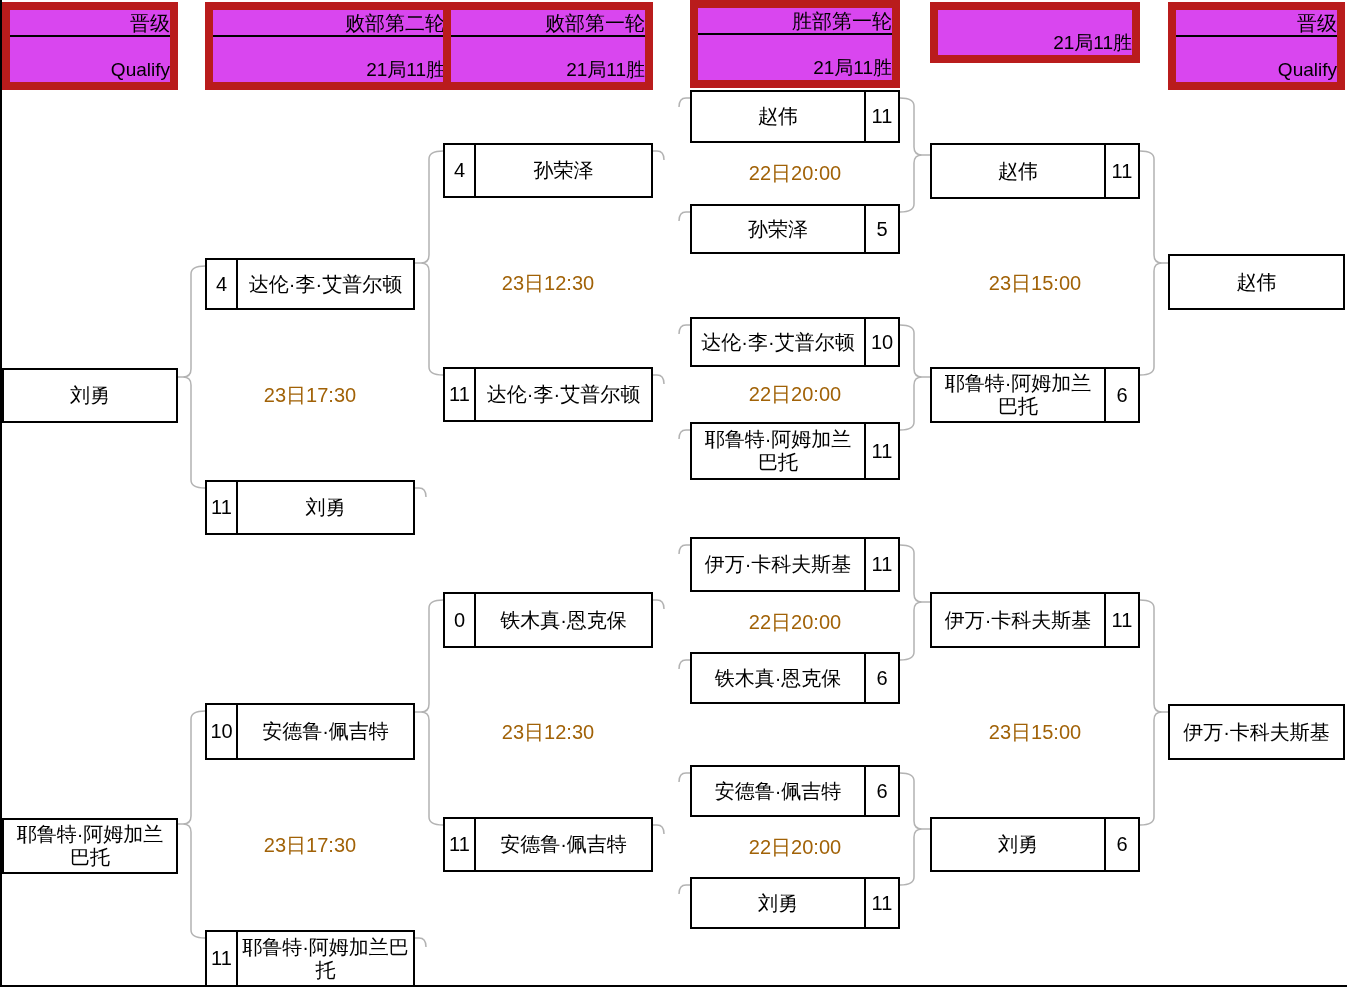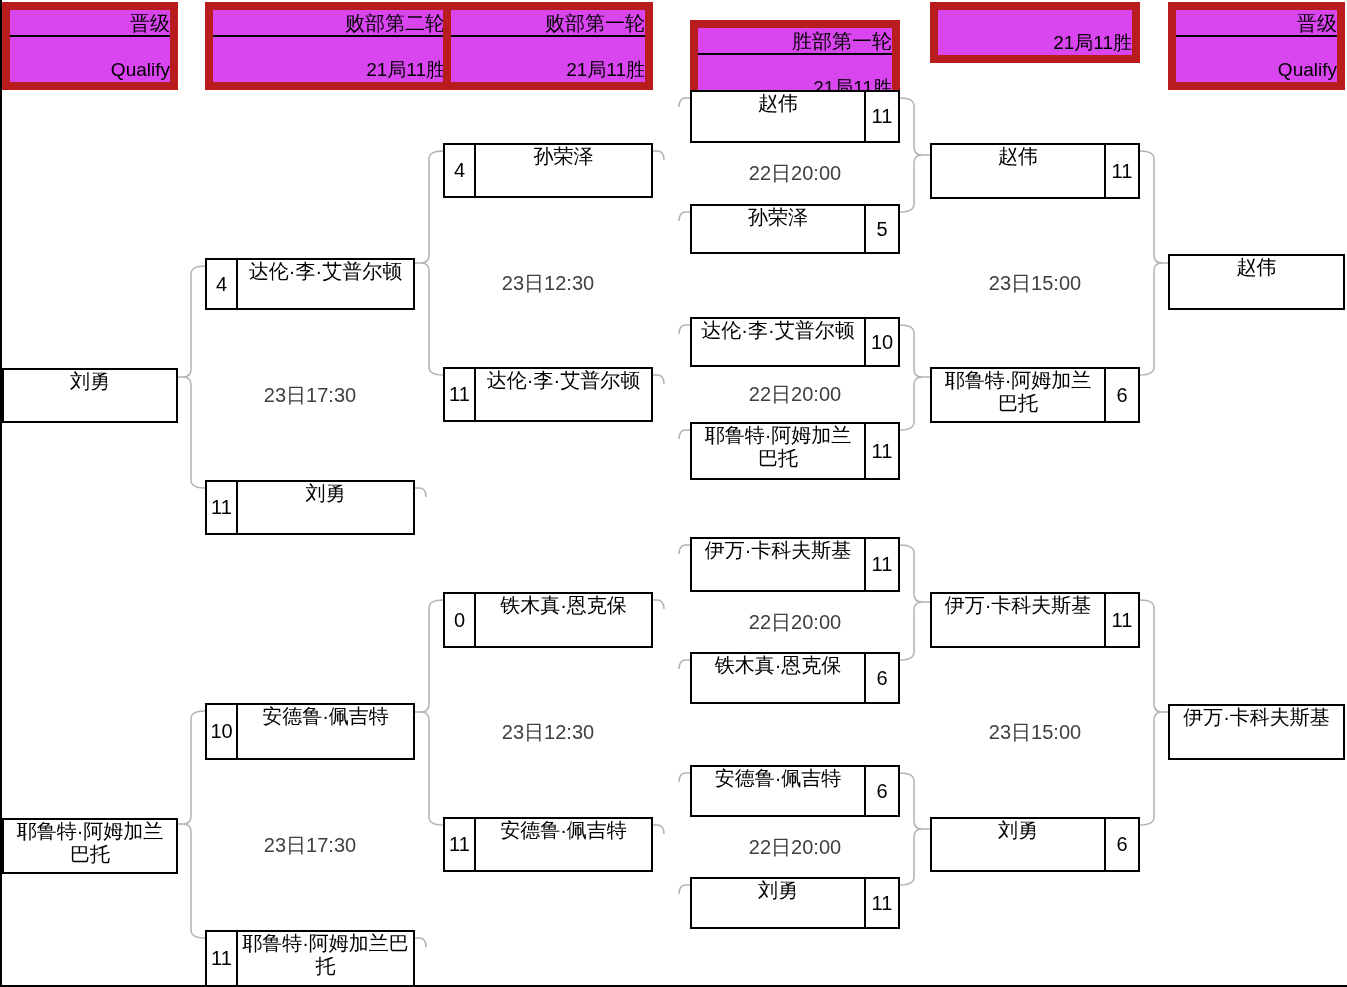--- a/index.html
+++ b/index.html
@@ -10,28 +10,28 @@
   }
   #bracket { position:absolute; left:0; top:0; width:1347px; height:987px; }
 
   svg.connectors { position:absolute; left:0; top:0; pointer-events:none; }
 
   .hdr { position:absolute; border:8px solid #b91c1c; background:#d946ef; text-align:right; }
   .hdr .t { height:27px; line-height:27px; font-size:20px; border-bottom:2px solid #000; }
   .hdr .s { height:25px; line-height:25px; font-size:19px;margin-top:20px; }
 
   .slot { position:absolute; border:2px solid #000; background:#fff;
-          display:flex; font-size:20px; }
+          display:flex; align-items:center; font-size:20px; }
   .slot .nm { flex:1; text-align:center; line-height:23px; padding:0 3px; }
   .slot .sc { align-self:stretch; display:flex; align-items:center; justify-content:center; }
   .slot.sr .sc { width:34px; border-left:2px solid #000; }
   .slot.sl .sc { width:31px; border-right:2px solid #000; }
 
   .time { position:absolute; height:26px; line-height:26px; font-size:20px;
-          text-align:center; color:#404040; }
+          text-align:center; color:#a16207; }
 
   .edge-l { position:absolute; left:0; top:0; width:2px; height:987px; background:#000; }
   .edge-b { position:absolute; left:0; top:985px; width:1347px; height:2px; background:#000; }
 </style>
 </head>
 <body>
 
 <div id="bracket">
 
   <svg class="connectors" width="1347" height="987">
@@ -60,21 +60,21 @@
     <div class="s">Qualify</div>
   </div>
   <div class="hdr" style="left:205px;top:2px;width:248px">
     <div class="t">败部第二轮</div>
     <div class="s">21局11胜</div>
   </div>
   <div class="hdr" style="left:443px;top:2px;width:210px">
     <div class="t">败部第一轮</div>
     <div class="s">21局11胜</div>
   </div>
-  <div class="hdr" style="left:690px;top:20px;width:210px">
+  <div class="hdr" style="left:690px;top:0;width:210px">
     <div class="t">胜部第一轮</div>
     <div class="s">21局11胜</div>
   </div>
   <div class="hdr" style="left:930px;top:2px;width:210px">
     <div class="s">21局11胜</div>
   </div>
   <div class="hdr" style="left:1168px;top:2px;width:177px">
     <div class="t">晋级</div>
     <div class="s">Qualify</div>
   </div>

